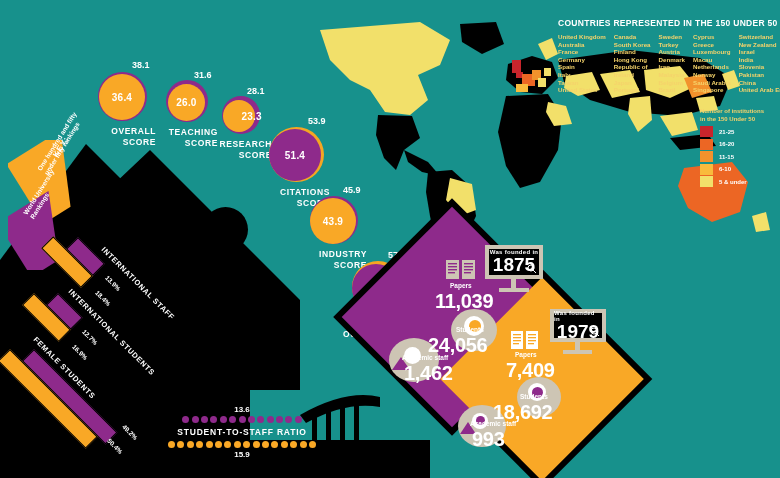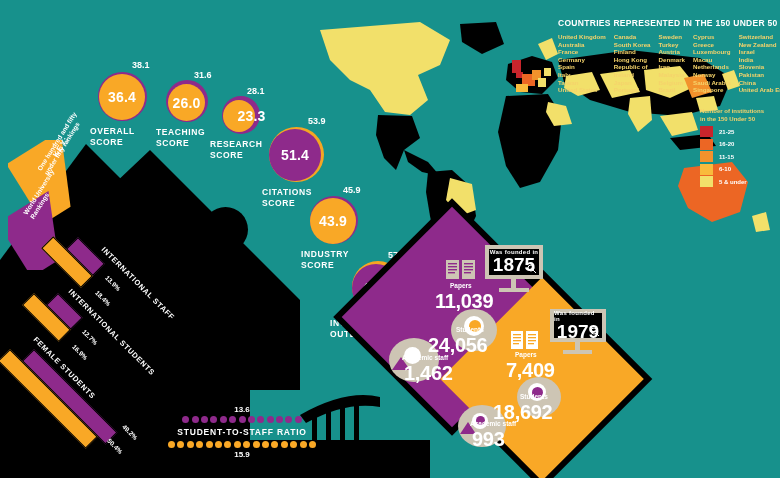--- a/index.html
+++ b/index.html
@@ -19,32 +19,32 @@
   
   .score-group { position:absolute; }
   .ring {
     position:absolute; border-radius:50%;
     background:#8e2a8b;
   }
   .ring.orange-ring { background:#f5a623; }
   .disc {
     position:absolute; border-radius:50%;
     display:flex; align-items:center; justify-content:center;
-    color:#fff; font-weight:bold; font-size:14px;
+    color:#fff; font-weight:bold; font-size:10px;
     letter-spacing:0.2px;
   }
   .disc.orange { background:#f9a826; }
   .disc.purple { background:#8e2a8b; }
   .outer-val {
     position:absolute; color:#fff; font-weight:bold; font-size:9px;
     white-space:nowrap;
   }
   .score-label {
     position:absolute; color:#fff; font-weight:bold; font-size:8.5px;
-    letter-spacing:0.6px; line-height:11px; text-align:left;
+    letter-spacing:0.6px; line-height:11px; text-align:right;
     white-space:pre-line;
   }
 
   
   #countries-title {
     position:absolute; left:558px; top:18px;
     color:#fff; font-weight:bold; font-size:8.5px; letter-spacing:0.3px;
     white-space:nowrap;
   }
   #countries-cols {

